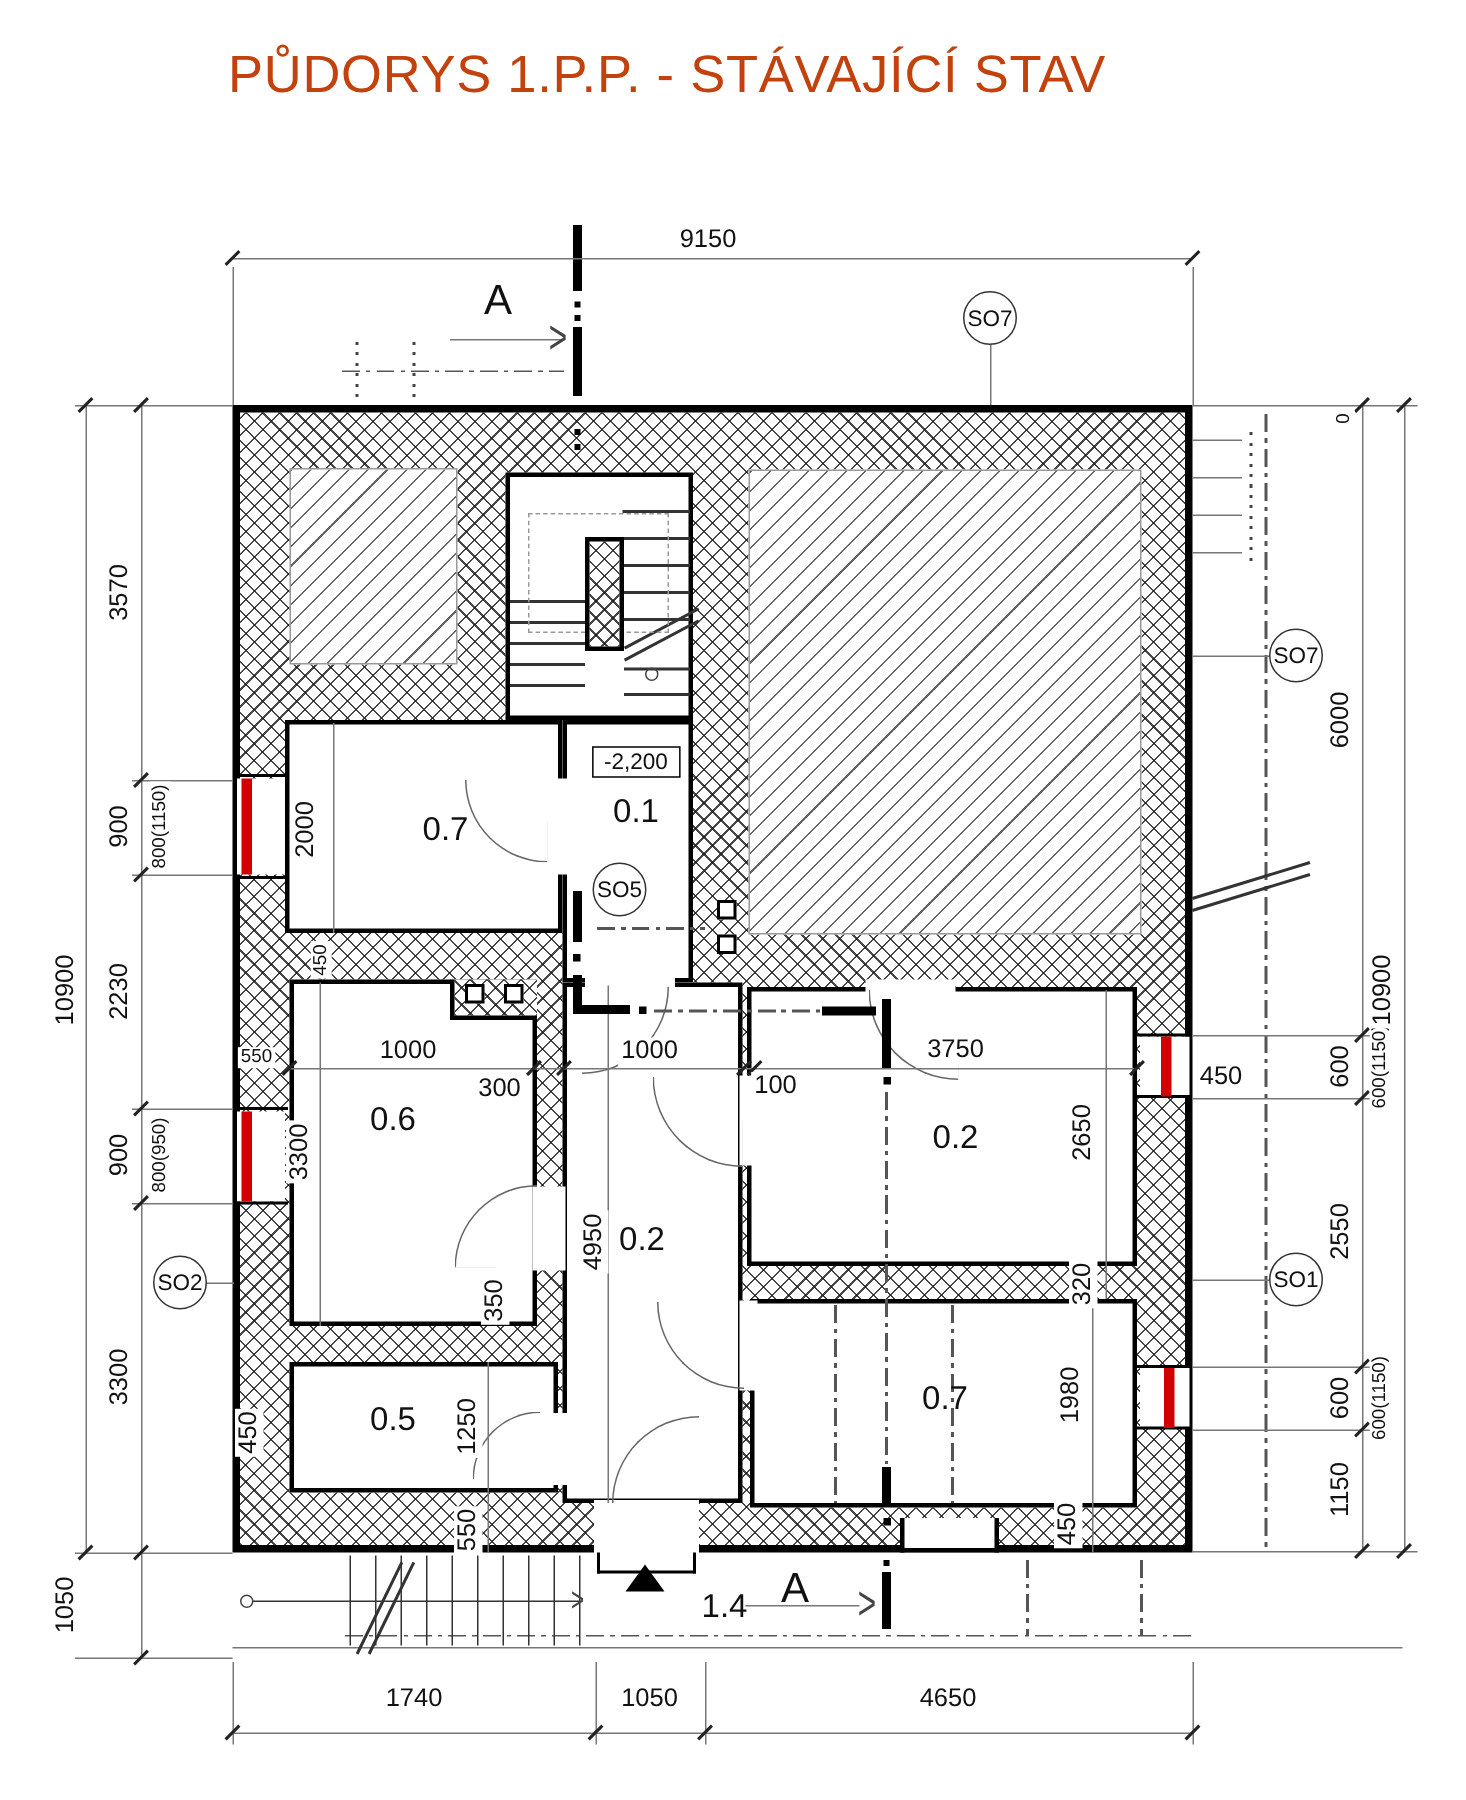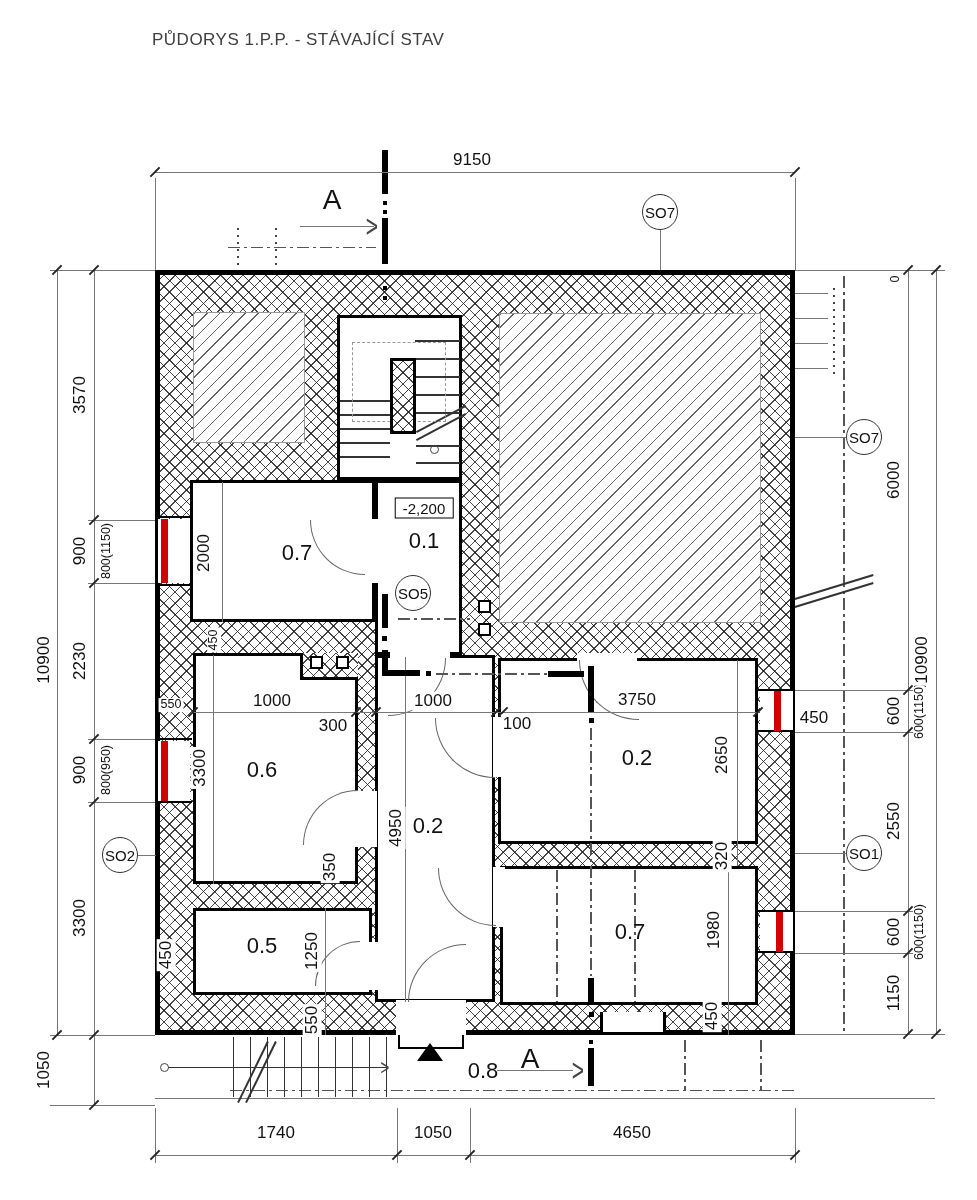--- a/index.html
+++ b/index.html
@@ -36,21 +36,21 @@
   .atl{border-right:none;border-bottom:none;border-top-left-radius:100% 100%}
   .ddh{position:absolute;background:repeating-linear-gradient(90deg,#555 0 12px,transparent 12px 16px,#555 16px 19px,transparent 19px 23px)}
   .ddv{position:absolute;background:repeating-linear-gradient(180deg,#555 0 12px,transparent 12px 16px,#555 16px 19px,transparent 19px 23px)}
   .dotv{position:absolute;background:repeating-linear-gradient(180deg,#444 0 2px,transparent 2px 7px)}
   .dsh{position:absolute;border:1px dashed #999;box-sizing:border-box}
   .tri{position:absolute;width:0;height:0;border-left:13px solid transparent;border-right:13px solid transparent;border-bottom:18px solid #000}
   .lvl{position:absolute;border:1.5px solid #000;background:#fff;font-size:15px;color:#111;
        padding:1px 7px;transform:translate(-50%,-50%);white-space:nowrap}
   .seca{position:absolute;font-size:28px;color:#111;transform:translate(-50%,-50%)}
   .ahead{position:absolute;font-size:21px;color:#444;transform:translate(-50%,-50%) scaleY(1.5)}
-  .title{position:absolute;font-size:17px;letter-spacing:.5px;color:#404040;white-space:nowrap}
+  .title{position:absolute;font-size:35px;letter-spacing:.5px;color:#c2410c;white-space:nowrap}
   .crc{position:absolute;border:1px solid #444;border-radius:50%;background:transparent;box-sizing:border-box}
 </style>
 </head>
 <body>
 
 <div class="sheet">
 
   <div class="title" style="left:152px;top:30px">PŮDORYS 1.P.P. - STÁVAJÍCÍ STAV</div>
 
   <div class="bld" style="left:155px;top:270px;width:640px;height:765px"></div>
@@ -319,23 +319,23 @@
   <div class="dim rot" style="left:712px;top:1016px">450</div>
   <div class="dim rot" style="left:312px;top:951px">1250</div>
   <div class="dim rot" style="left:312px;top:1020px">550</div>
   <div class="dim rot" style="left:166px;top:955px">450</div>
 
   <div class="rlbl" style="left:424px;top:541px">0.1</div>
   <div class="rlbl" style="left:428px;top:826px">0.2</div>
   <div class="rlbl" style="left:637px;top:758px">0.2</div>
   <div class="rlbl" style="left:630px;top:932px">0.7</div>
   <div class="rlbl" style="left:262px;top:946px">0.5</div>
-  <div class="rlbl" style="left:262px;top:770px">0.6</div>
+  <div class="rlbl" style="left:262px;top:746px">0.6</div>
   <div class="rlbl" style="left:297px;top:553px">0.7</div>
-  <div class="rlbl" style="left:483px;top:1071px">0.8</div>
+  <div class="rlbl" style="left:483px;top:1071px">1.4</div>
 
   <div class="lvl" style="left:424px;top:508px">-2,200</div>
 
   <div class="ln" style="left:660px;top:230px;width:1px;height:40px"></div>
   <div class="mk" style="left:660px;top:212px">SO7</div>
   <div class="ln" style="left:795px;top:437px;width:52px;height:1px"></div>
   <div class="mk" style="left:864px;top:437px">SO7</div>
   <div class="ln" style="left:136px;top:855px;width:20px;height:1px"></div>
   <div class="mk" style="left:120px;top:855px">SO2</div>
   <div class="ln" style="left:795px;top:853px;width:52px;height:1px"></div>

